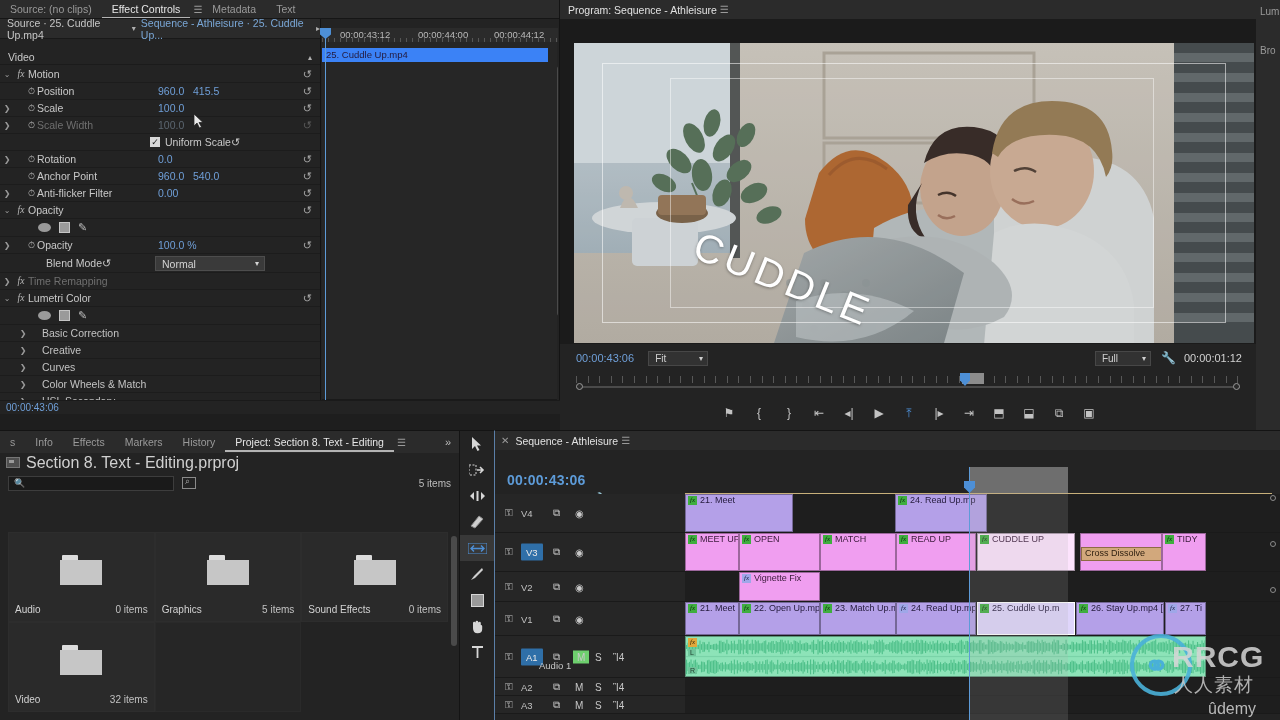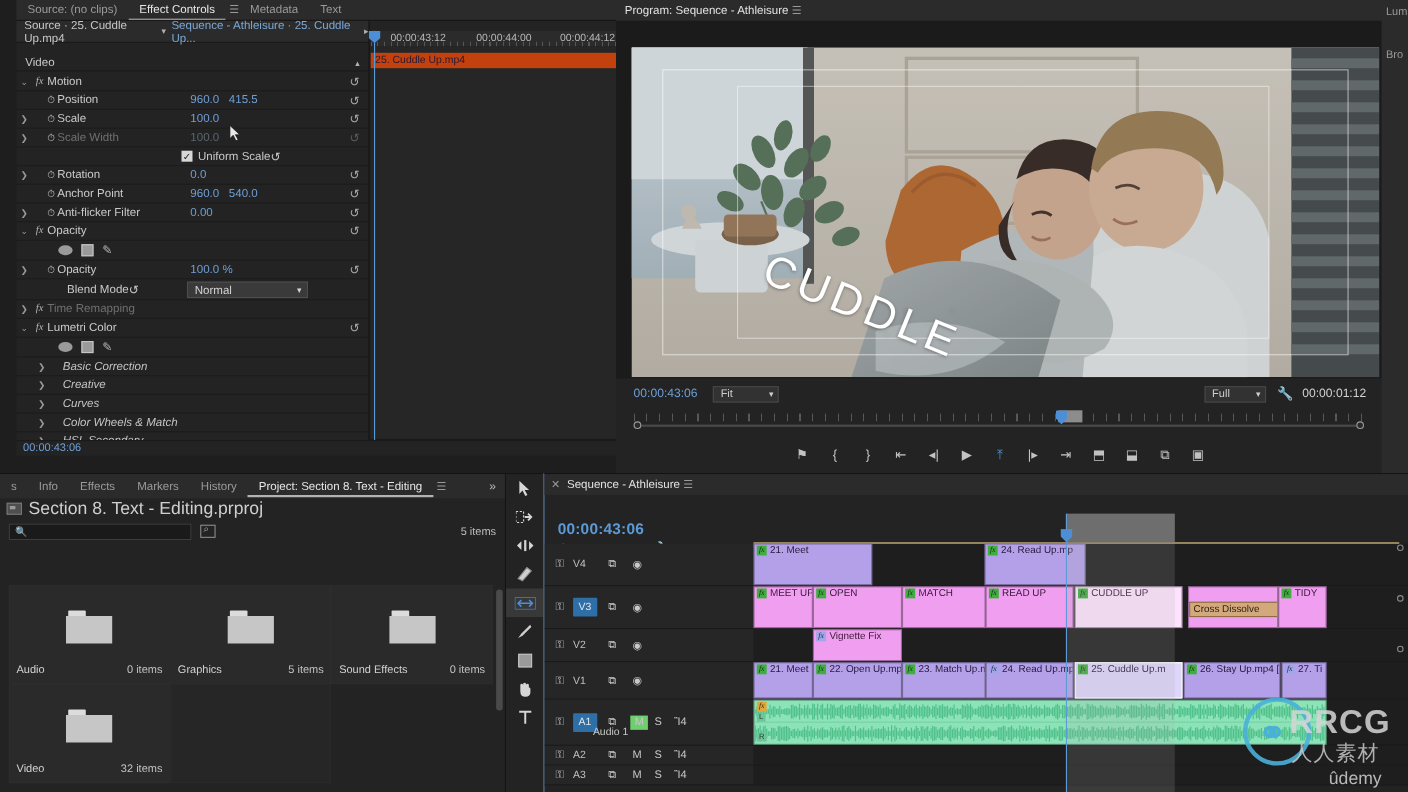--- a/index.html
+++ b/index.html
@@ -10,21 +10,21 @@
   .panel { position:absolute; background:#232323; }
   .tabbar { height:19px; background:#2b2b2b; display:flex; align-items:center;
             border-bottom:1px solid #161616; overflow:hidden; }
   .tab { padding:0 10px; height:19px; line-height:19px; color:#9a9a9a; font-size:10.5px;
          white-space:nowrap; }
   .tab.active { color:#e6e6e6; border-bottom:2px solid #b3b3b3; }
   .hamb { color:#9a9a9a; font-size:10px; margin-left:3px; }
 
   
   #effectControls { left:0; top:0; width:560px; height:414px; background:#232323;
-     border-right:1px solid #141414;margin-left:15px; }
+     border-right:1px solid #141414; }
   #ecHeaderRow { position:absolute; top:19px; left:0; width:320px; height:20px;
      background:#2b2b2b; display:flex; align-items:center; border-bottom:1px solid #191919;}
   #ecHeaderRow .seq { color:#7aa7d6; }
   #ecVideoRow { position:absolute; top:50px; left:0; width:320px; height:15px;
      display:flex; align-items:center; padding-left:8px; border-bottom:1px solid #1b1b1b;}
   #ecList { position:absolute; top:66px; left:0; width:320px; bottom:14px; overflow:hidden; }
   .ecrow { position:relative; height:17px; display:flex; align-items:center;
            border-bottom:1px solid #1c1c1c; }
   .ecrow .tw { width:14px; text-align:center; color:#9a9a9a; font-size:8px; flex:none;}
   .ecrow .fx { width:14px; text-align:center; color:#b8b8b8; font-size:9.5px;
@@ -46,29 +46,29 @@
   .chkrow { height:17px; display:flex; align-items:center; padding-left:150px;
             border-bottom:1px solid #1c1c1c; position:relative; }
   .chk { width:10px; height:10px; background:#d7d7d7; margin-right:5px; color:#1b1b1b;
          font-size:9px; line-height:10px; text-align:center; }
   .blendrow { height:19px; display:flex; align-items:center; border-bottom:1px solid #1c1c1c;
               position:relative; }
   .blendsel { position:absolute; left:155px; width:110px; height:15px; background:#3a3a3a;
               border:1px solid #4d4d4d; font-size:10.5px; color:#d4d4d4; padding-left:6px;
               line-height:14px; }
   .blendsel .cv { position:absolute; right:5px; top:0; font-size:8px; }
-  .sub { padding-left:46px; font-size:10.5px; color:#c3c3c3;font-style:italic; }
+  .sub { padding-left:46px; font-size:10.5px; color:#c3c3c3; }
   #ecDivider { position:absolute; left:320px; top:19px; width:1px; bottom:0; background:#141414;}
   #ecRuler { position:absolute; left:322px; top:28px; width:236px; height:14px;
              background:#2b2b2b; }
   #ecRuler .tc { position:absolute; top:1px; font-size:9.5px; color:#b9b9b9; }
   #ecRuler .ticks { position:absolute; left:0; bottom:0; height:4px; width:100%;
      background-image:repeating-linear-gradient(to right,#565656 0 1px,transparent 1px 6px); }
   #ecClip { position:absolute; left:322px; top:48px; width:226px; height:14px;
-            background:#c2410c; color:#241a3c; font-size:9.5px; padding-left:4px; line-height:14px;}
+            background:#3b82f6; color:#241a3c; font-size:9.5px; padding-left:4px; line-height:14px;}
   #ecTrackArea { position:absolute; left:322px; top:42px; right:2px; bottom:14px;
                  background:#262626; border-bottom:1px solid #1a1a1a;}
   #ecPlayhead { position:absolute; left:325px; top:28px; bottom:14px; width:1px; background:#5d9bd8;}
   #ecPhHead { position:absolute; left:320px; top:28px; width:11px; height:11px; background:#4d8fd6;
               clip-path:polygon(0 0,100% 0,100% 60%,50% 100%,0 60%); }
   #ecFooter { position:absolute; left:0; bottom:0; width:560px; height:14px; background:#232323;
               border-top:1px solid #1a1a1a; color:#6f9fd8; font-size:10px; padding-left:6px;
               line-height:14px; }
   #ecScroll { position:absolute; right:0; top:66px; width:8px; bottom:16px; }
   #ecScroll .thumb { position:absolute; left:1px; top:0; width:6px; height:250px;

